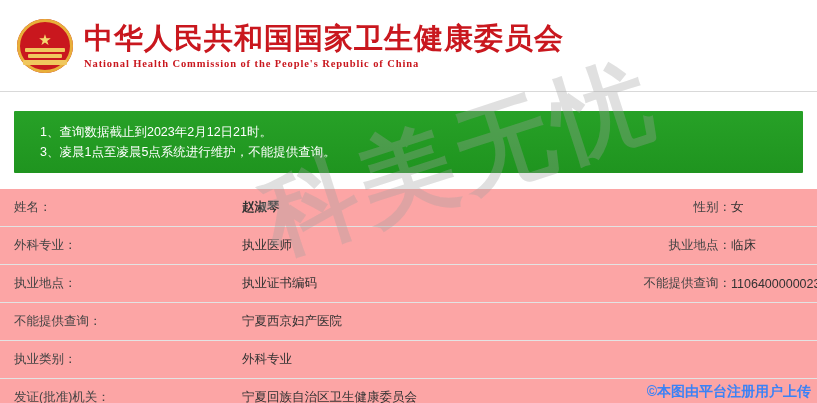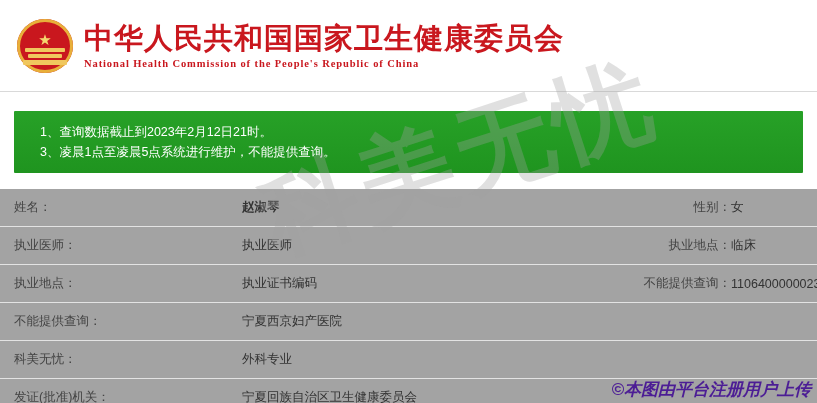--- a/index.html
+++ b/index.html
@@ -118,21 +118,21 @@
     border-collapse: collapse;
     table-layout: fixed;
   }
   .info-table td {
     height: 37px;
     font-size: 12.5px;
     color: #333333;
     border-bottom: 1px solid #e3e3e3;
     padding: 0;
     vertical-align: middle;
-    background: #a3a3a3;
+    background: #fca5a5;
   }
   td.label {
     padding-left: 14px;
     color: #444;
   }
   td.value {
     color: #333;
   }
   td.value.bold {
     font-weight: bold;
@@ -156,25 +156,24 @@
   .wm-main {
     left: 255px;
     top: 95px;
     font-size: 96px;
     color: rgba(160,160,160,0.33);
   }
   .footer-mark {
     position: absolute;
     right: 6px;
     bottom: 2px;
-    font-size: 17px;
-    color: #4c1d95;
-    font-weight: bold;
-    white-space: nowrap;
-    font-style: italic;
+    font-size: 14px;
+    color: #3b82f6;
+    font-weight: bold;
+    white-space: nowrap;
   }
 </style>
 </head>
 <body>
 
 <div class="page">
 
   <div class="header">
     <div class="header-inner">
       <div class="emblem">
@@ -198,39 +197,39 @@
 
   <table class="info-table">
     <tbody>
         <tr>
       <td class="label col-l1">姓名：</td>
       <td class="value bold col-v1">赵淑琴</td>
       <td class="label col-l2">性别：</td>
       <td class="value col-v2">女</td>
     </tr>
     <tr>
-      <td class="label col-l1">执业医师：</td>
+      <td class="label col-l1">外科专业：</td>
       <td class="value col-v1">执业医师</td>
       <td class="label col-l2">执业地点：</td>
       <td class="value col-v2">临床</td>
     </tr>
     <tr>
       <td class="label col-l1">执业地点：</td>
       <td class="value col-v1">执业证书编码</td>
       <td class="label col-l2">不能提供查询：</td>
       <td class="value col-v2">110640000002301</td>
     </tr>
     <tr>
       <td class="label col-l1">不能提供查询：</td>
       <td class="value col-v1">宁夏西京妇产医院</td>
       <td class="label col-l2"></td>
       <td class="value col-v2"></td>
     </tr>
     <tr>
-      <td class="label col-l1">科美无忧：</td>
+      <td class="label col-l1">执业类别：</td>
       <td class="value col-v1">外科专业</td>
       <td class="label col-l2"></td>
       <td class="value col-v2"></td>
     </tr>
     <tr>
       <td class="label col-l1">发证(批准)机关：</td>
       <td class="value col-v1">宁夏回族自治区卫生健康委员会</td>
       <td class="label col-l2"></td>
       <td class="value col-v2"></td>
     </tr>

